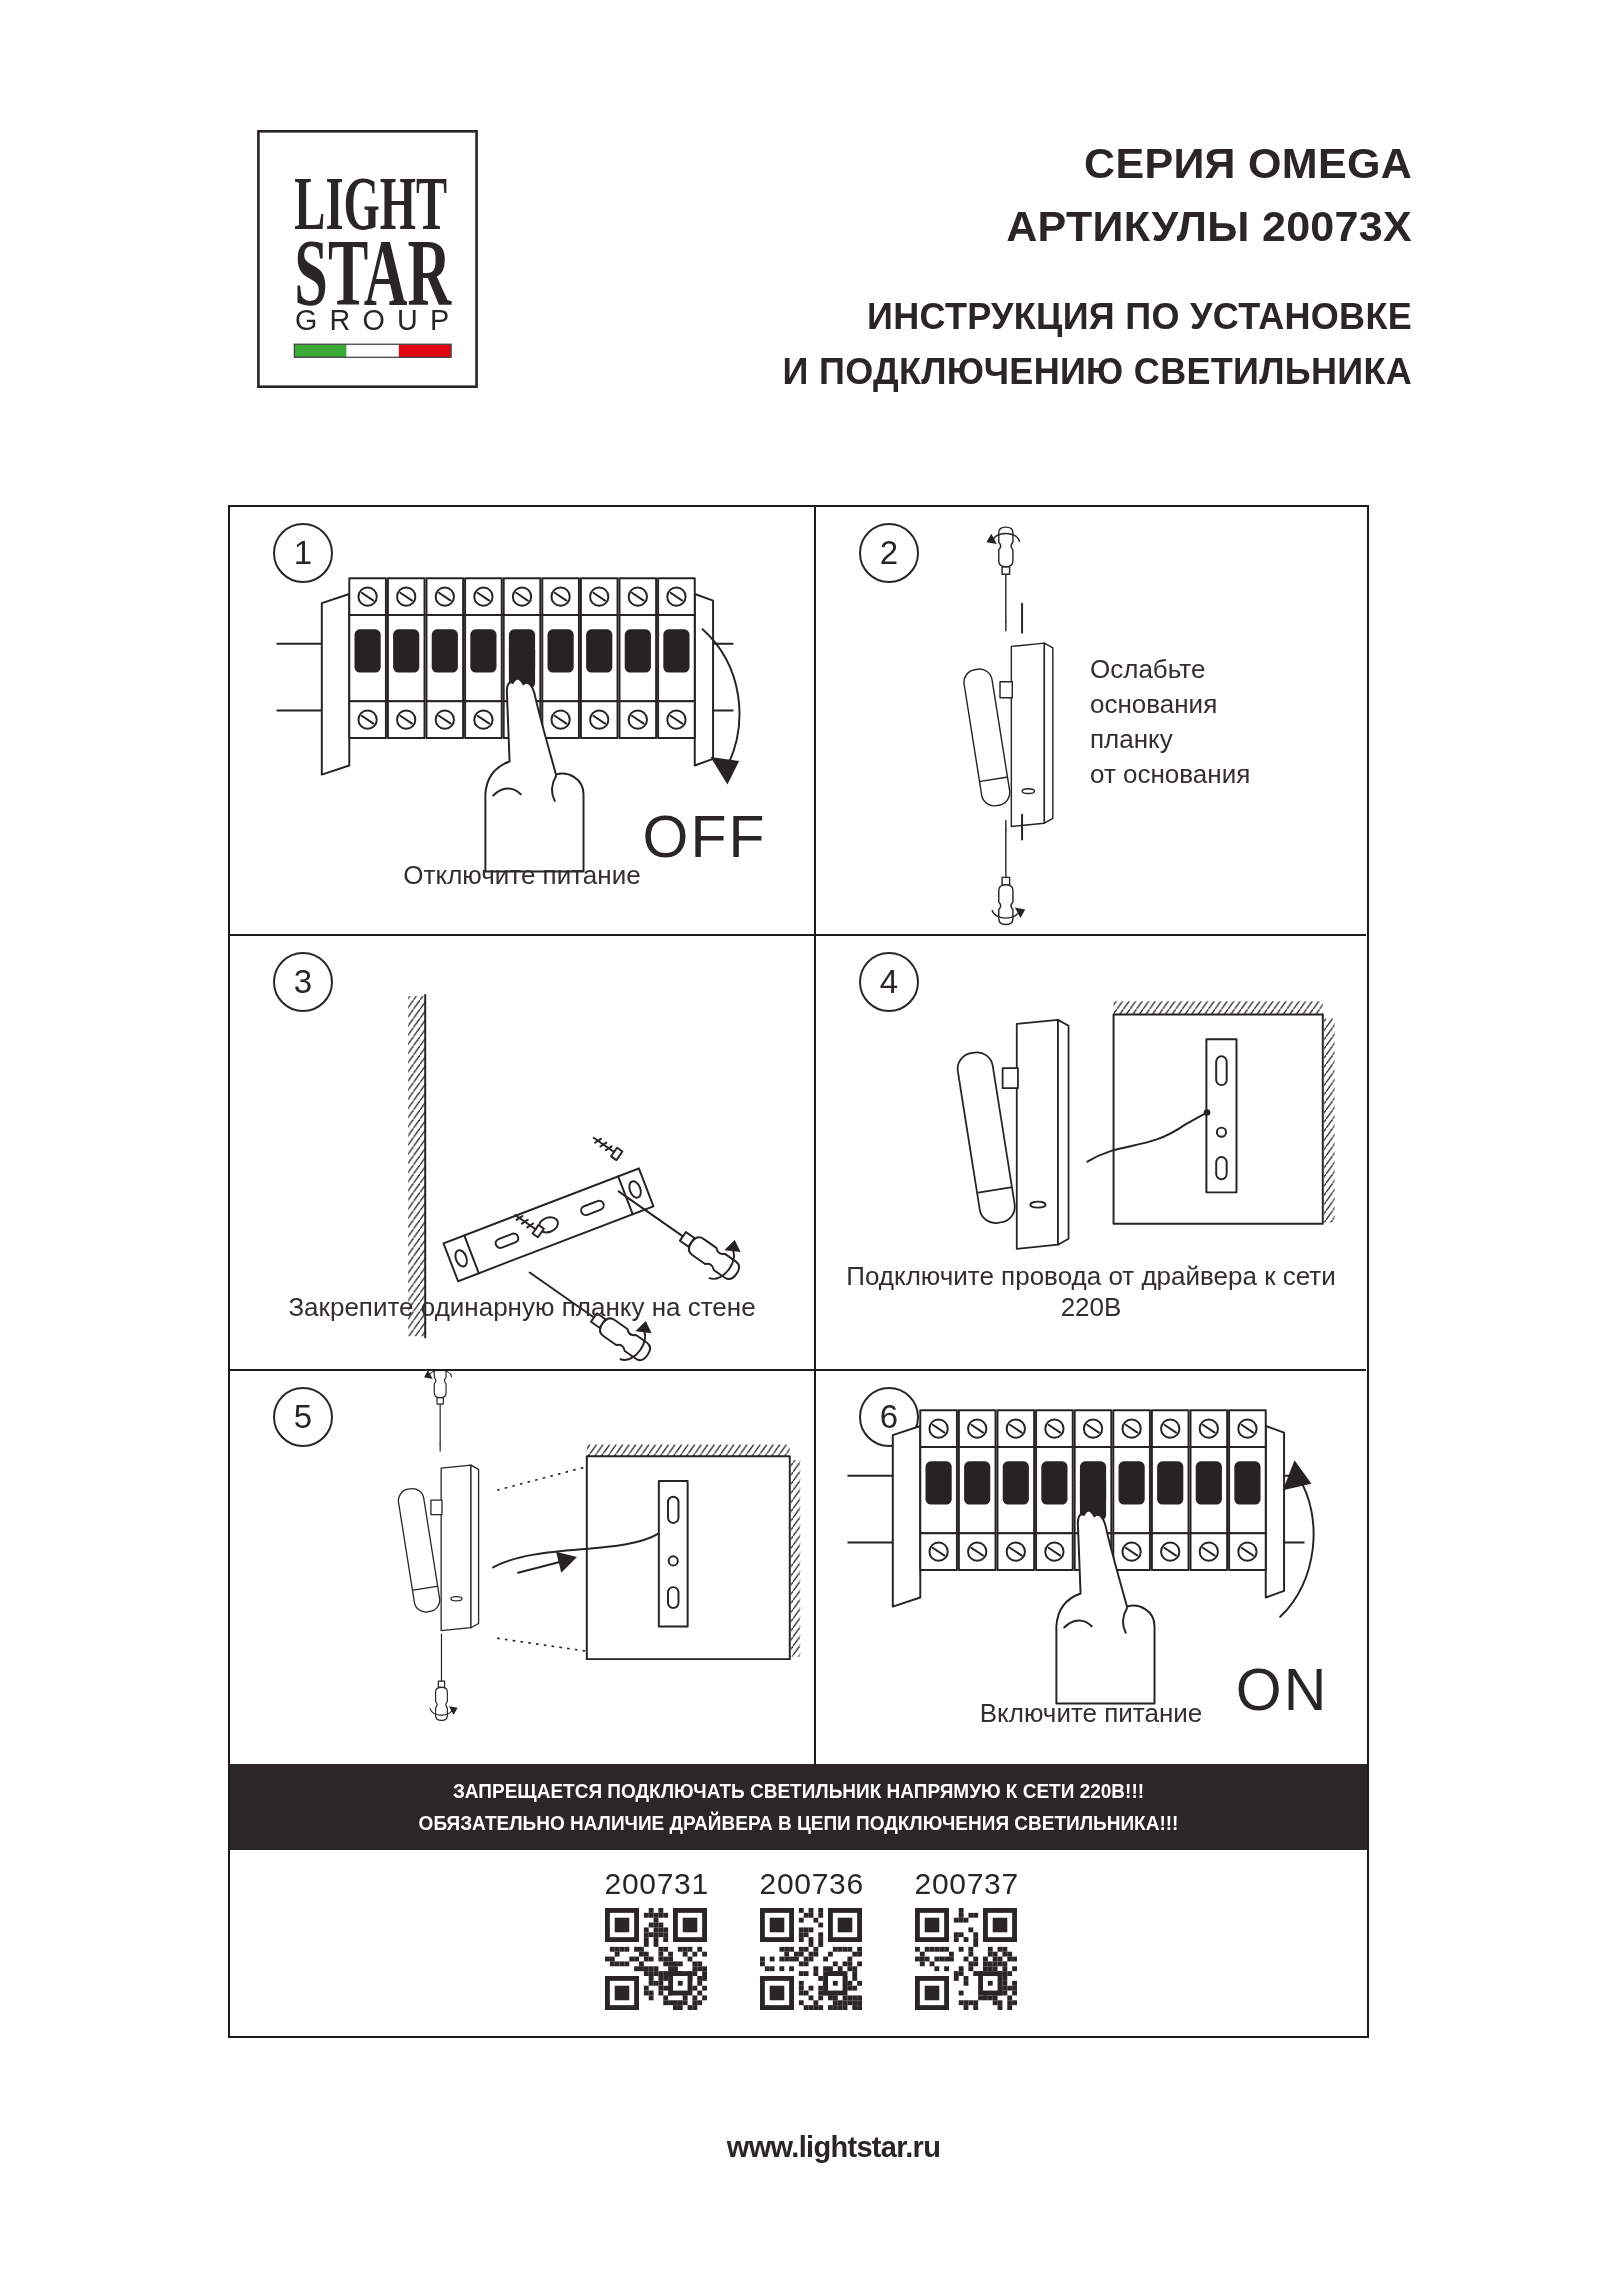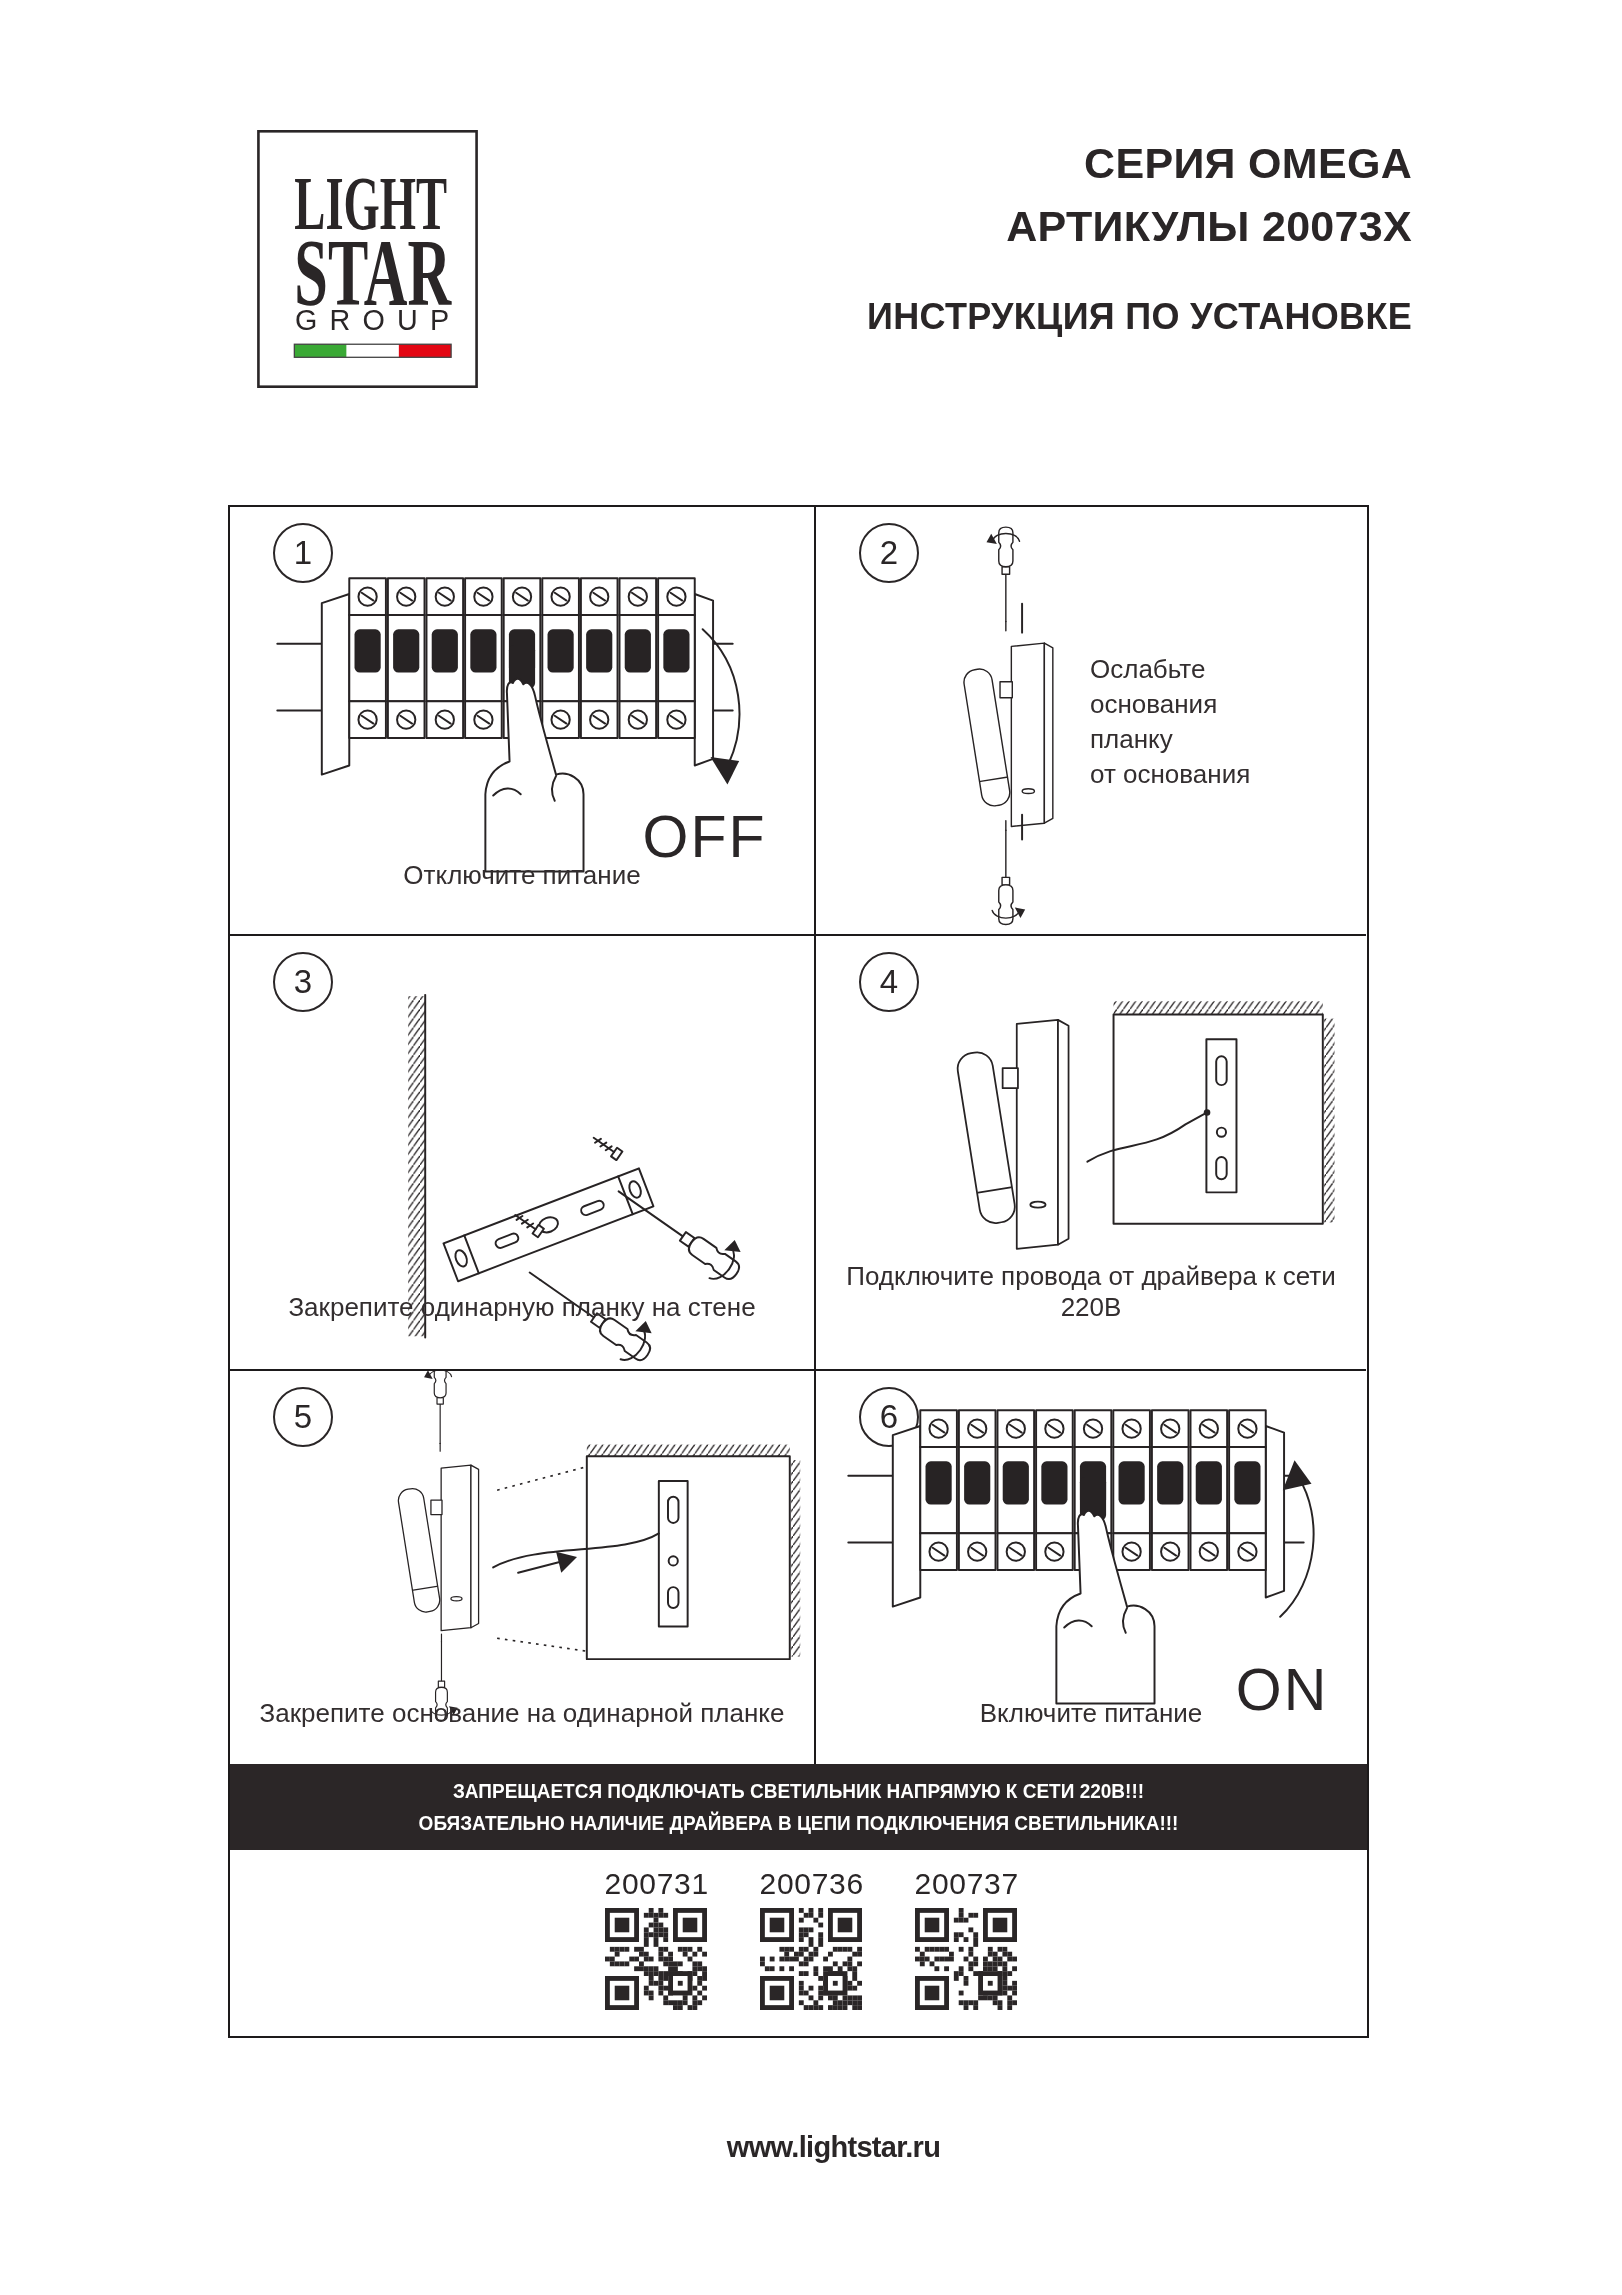--- a/index.html
+++ b/index.html
@@ -139,20 +139,21 @@
       </g>
     </svg>
   </div>
 
   <div class="hdr hdr-series">
     <div>СЕРИЯ OMEGA</div>
     <div>АРТИКУЛЫ 20073X</div>
   </div>
   <div class="hdr hdr-title">
     <div>ИНСТРУКЦИЯ ПО УСТАНОВКЕ</div>
+    <div>И ПОДКЛЮЧЕНИЮ СВЕТИЛЬНИКА</div>
   </div>
 
   <div class="content-box">
     <div class="steps-grid">
 
       <div class="cell bR bB">
         <div class="stepnum">
             <span>1</span>
           </div>
         <svg class="illus" style="left:46px;top:58px" width="458" height="308" viewBox="0 0 700 470">
@@ -245,21 +246,20 @@
           <rect class="ln" x="669" y="330" width="16" height="32" rx="8"></rect>
           <path class="ln" d="M402,300 C470,262 600,282 655,248"></path>
           <line class="dash" x1="408" y1="182" x2="545" y2="146"></line>
           <line class="dash" x1="408" y1="408" x2="545" y2="428"></line>
           <use href="#lamp" transform="translate(238,132) scale(0.65)"></use>
           <use href="#driver" transform="translate(300,-12) scale(0.6) rotate(180 35 115)"></use>
           <use href="#driver" transform="translate(302,398) scale(0.6)"></use>
           <line class="ln" x1="440" y1="308" x2="502" y2="292" stroke-width="7"></line>
           <polygon class="bk" points="530,284 498,276 506,308"></polygon>
         </svg>
-        <div class="caption" style="bottom:35px">Закрепите основание на одинарной планке</div>
       </div>
 
       <div class="cell">
         <div class="stepnum">
             <span>6</span>
           </div>
         <svg class="illus" style="left:31px;top:26px" width="458" height="308" viewBox="0 0 700 470">
           <use href="#breaker"></use>
         </svg>
         <svg class="illus" style="left:442px;top:84px" width="75" height="171" viewBox="0 0 115 262">

